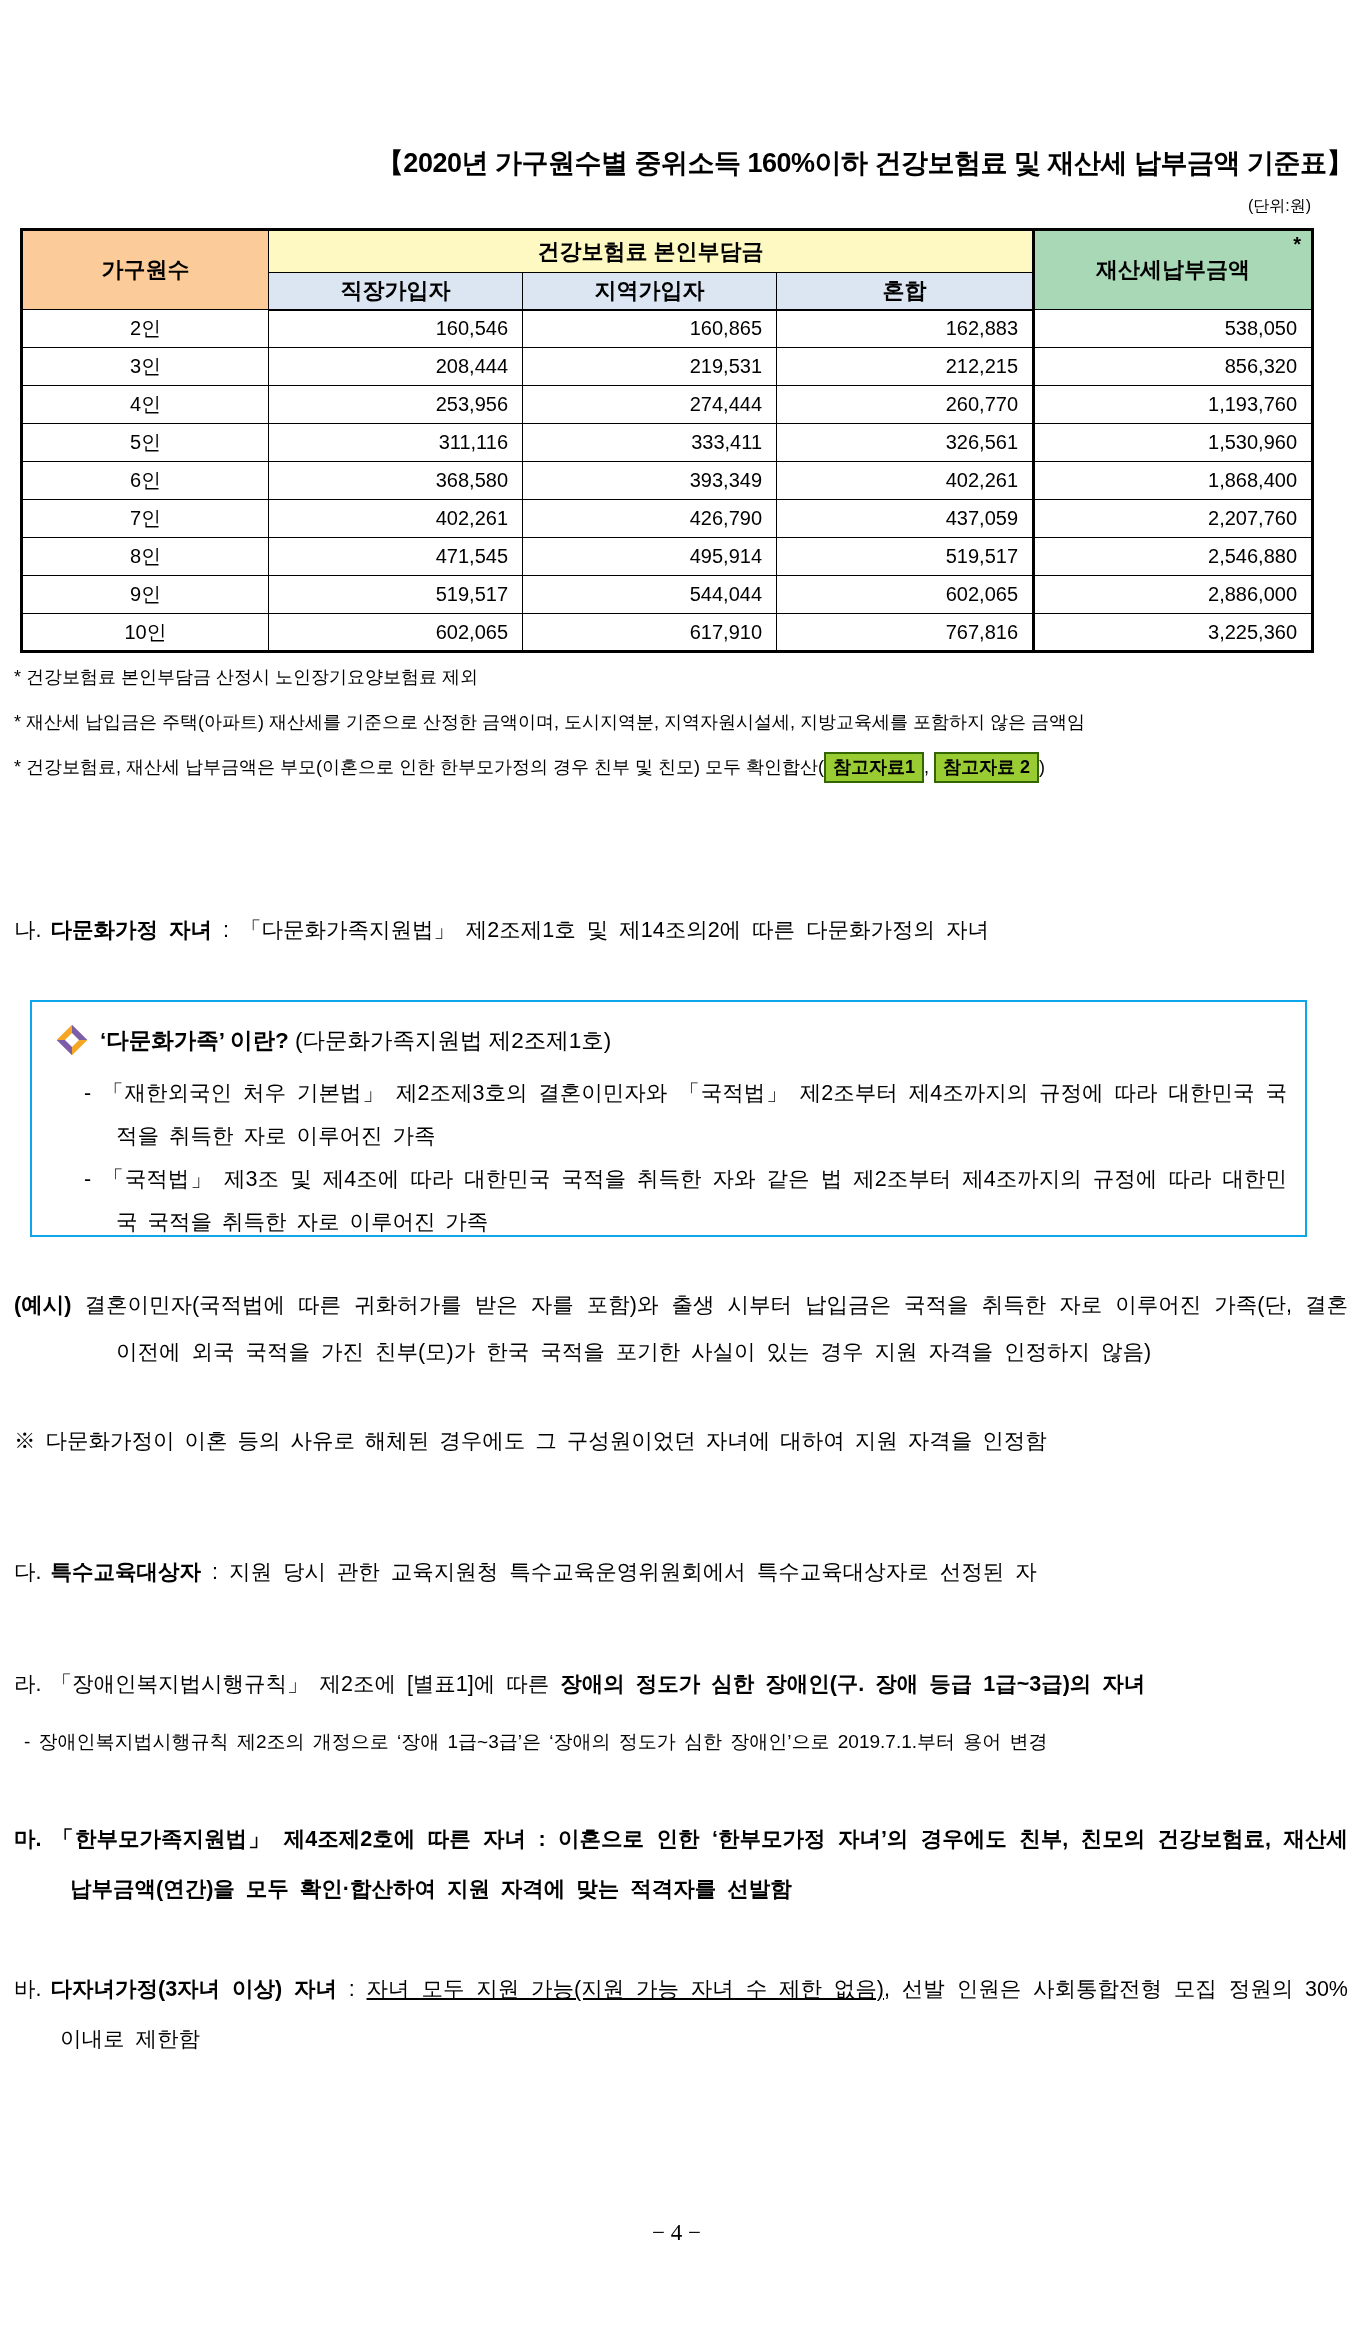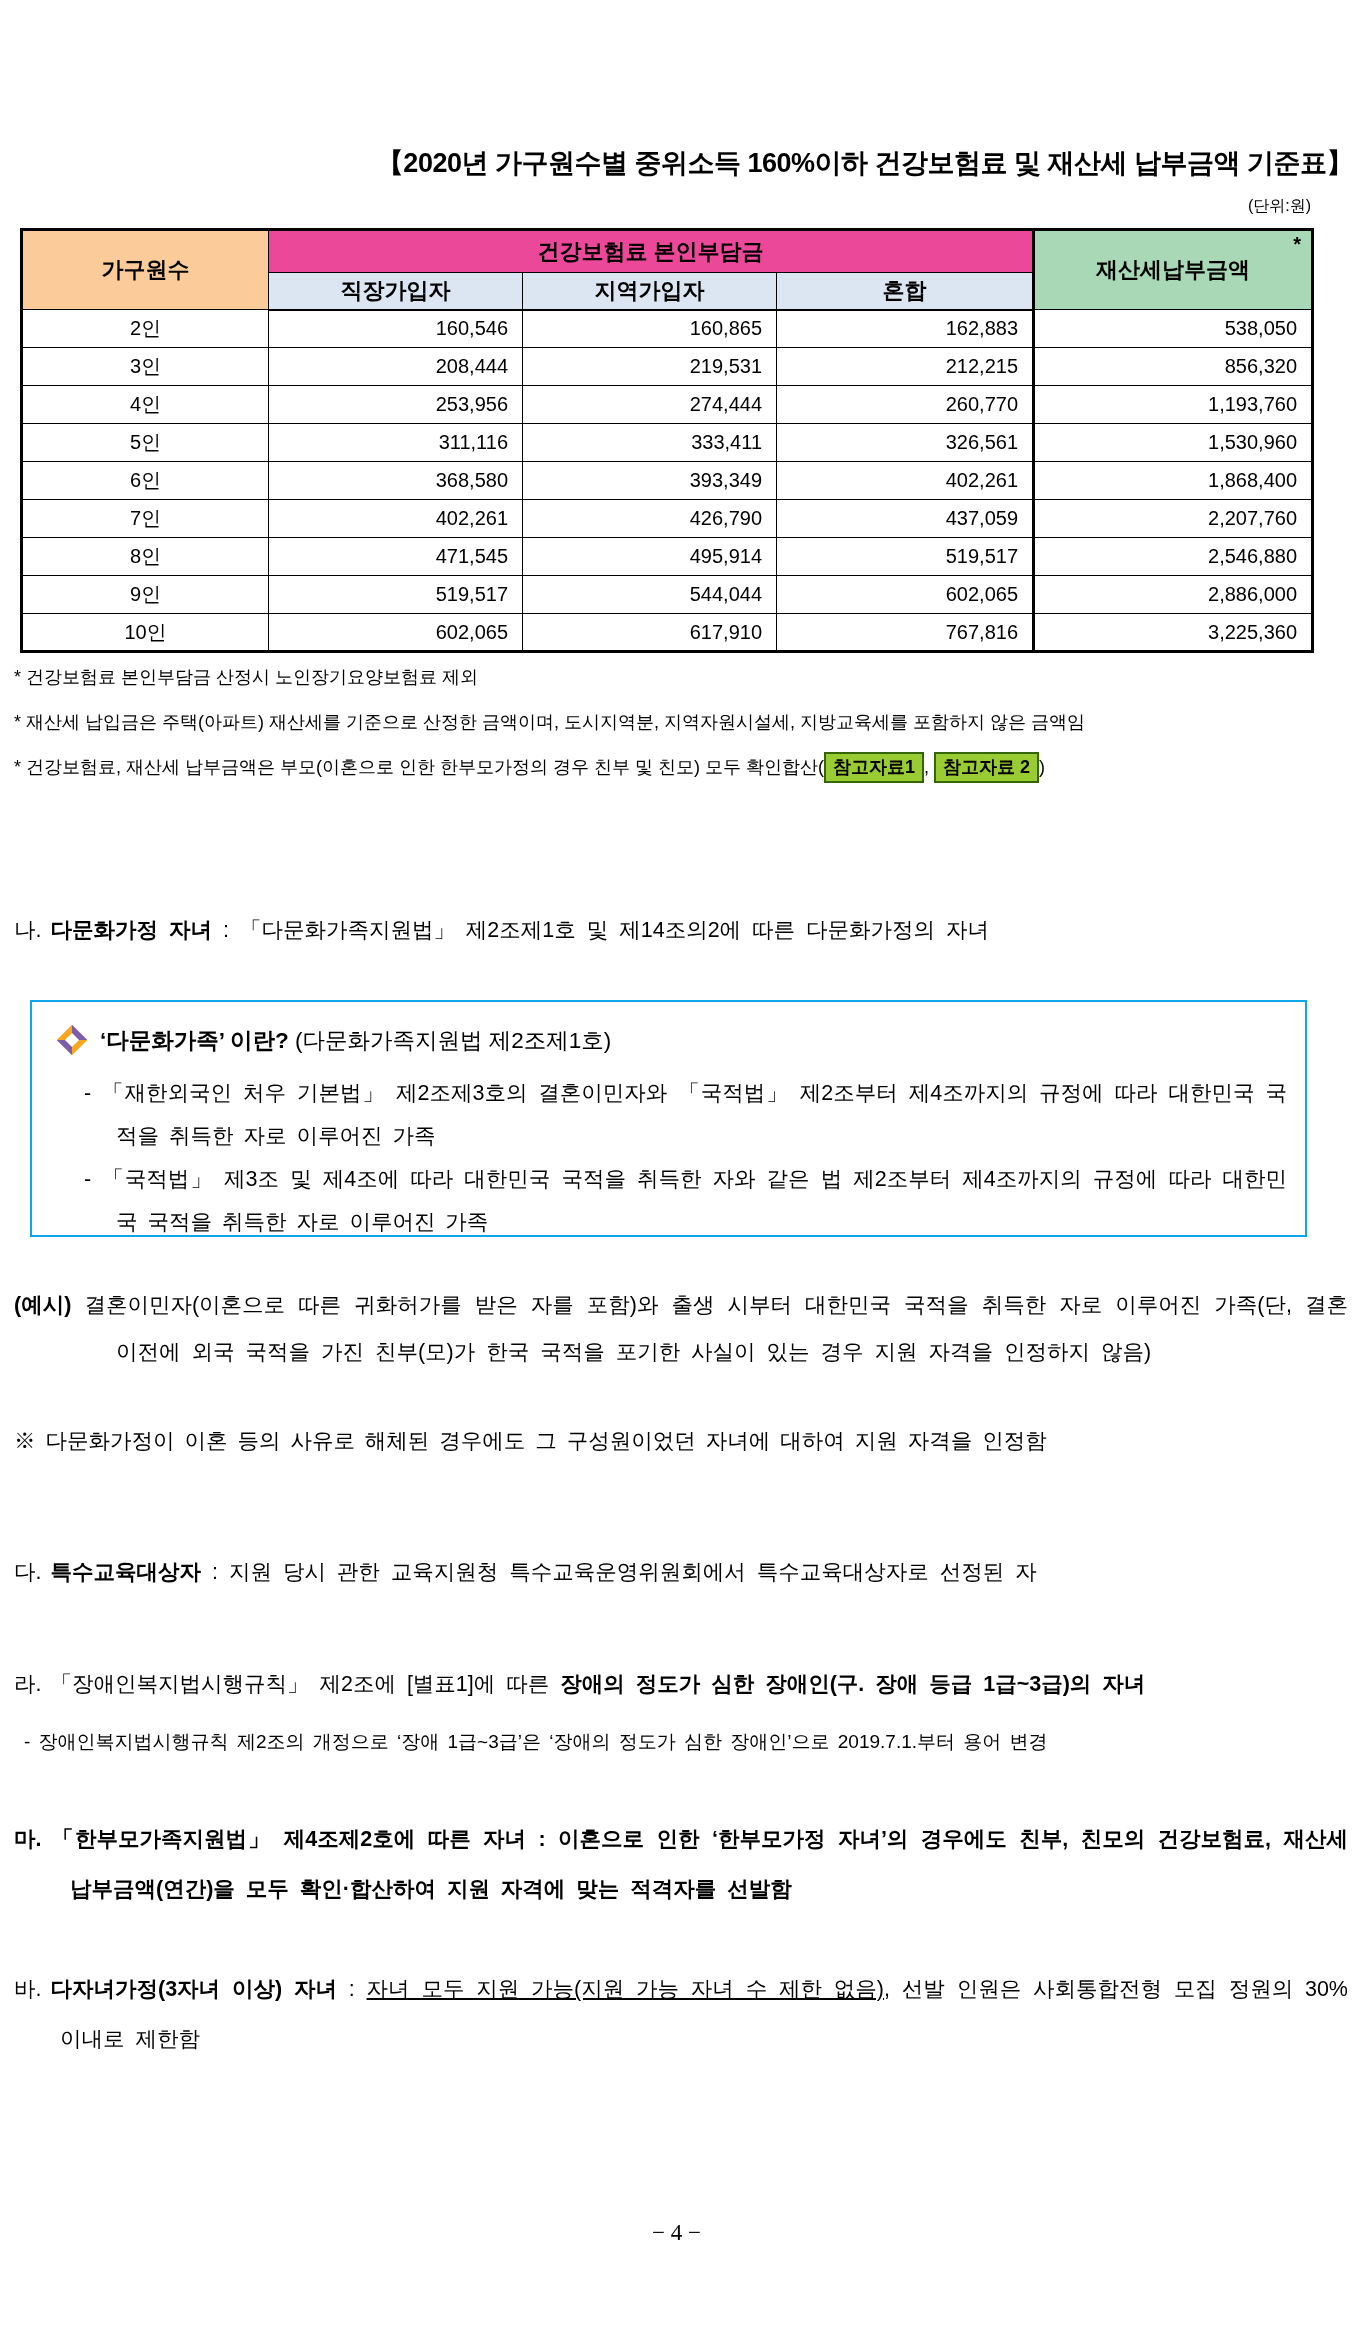--- a/index.html
+++ b/index.html
@@ -20,21 +20,21 @@
 
   
   table.fee-table {
     position:absolute; top:228px; left:20px; width:1291px;
     border-collapse:collapse; table-layout:fixed;
     border:3px solid #000;
   }
   .fee-table th, .fee-table td { border:1px solid #000; vertical-align:middle; }
   .fee-table thead th { font-weight:bold; font-size:22px; text-align:center; }
   .h-house  { background:#fbcb99; height:80px; }
-  .h-ins    { background:#ec4899; height:42px; }
+  .h-ins    { background:#fef9c3; height:42px; }
   .h-sub    { background:#dce6f2; height:36px;margin-left:20px; }
   .h-prop   { background:#a8d8b5; position:relative; }
   .h-prop .star { position:absolute; top:2px; right:10px; font-size:20px; font-weight:bold; }
   .fee-table thead tr.subrow th { border-bottom:2px solid #000; }
   .b-thick-left { border-left:3px solid #000 !important; }
   .fee-table tbody td { height:38px; font-size:20px;margin-top:20px; }
   td.size { text-align:center; }
   td.num  { text-align:right; padding-right:14px; }
 
   
@@ -200,21 +200,21 @@
         <polygon points="50,50 50,98 2,50" fill="#7b5ea7"></polygon>
         <polygon points="50,28 72,50 50,72 28,50" fill="#ffffff"></polygon>
       </svg>
       <span><b>‘다문화가족’ 이란?</b><span> (다문화가족지원법 제2조제1호)</span></span>
     </div>
     <div class="mc-item">- 「재한외국인 처우 기본법」 제2조제3호의 결혼이민자와 「국적법」 제2조부터 제4조까지의 규정에 따라 대한민국 국적을 취득한 자로 이루어진 가족</div>
     <div class="mc-item">- 「국적법」 제3조 및 제4조에 따라 대한민국 국적을 취득한 자와 같은 법 제2조부터 제4조까지의 규정에 따라 대한민국 국적을 취득한 자로 이루어진 가족</div>
   </div>
 
   <div class="example">
-    <b>(예시)</b> <span>결혼이민자(이혼으로 따른 귀화허가를 받은 자를 포함)와 출생 시부터 대한민국 국적을 취득한 자로 이루어진 가족(단, 결혼 이전에 외국 국적을 가진 친부(모)가 한국 국적을 포기한 사실이 있는 경우 지원 자격을 인정하지 않음)</span>
+    <b>(예시)</b> <span>결혼이민자(국적법에 따른 귀화허가를 받은 자를 포함)와 출생 시부터 납입금은 국적을 취득한 자로 이루어진 가족(단, 결혼 이전에 외국 국적을 가진 친부(모)가 한국 국적을 포기한 사실이 있는 경우 지원 자격을 인정하지 않음)</span>
   </div>
   <div class="rem-note">※ 다문화가정이 이혼 등의 사유로 해체된 경우에도 그 구성원이었던 자녀에 대하여 지원 자격을 인정함</div>
 
   <div class="sec sec-da">
     <span class="marker">다.</span><b>특수교육대상자</b><span> : 지원 당시 관한 교육지원청 특수교육운영위원회에서 특수교육대상자로 선정된 자</span>
   </div>
 
   <div class="sec sec-ra">
     <span class="marker">라.</span><span>「장애인복지법시행규칙」 제2조에 [별표1]에 따른 </span><b>장애의 정도가 심한 장애인(구. 장애 등급 1급~3급)의 자녀</b>
   </div>

